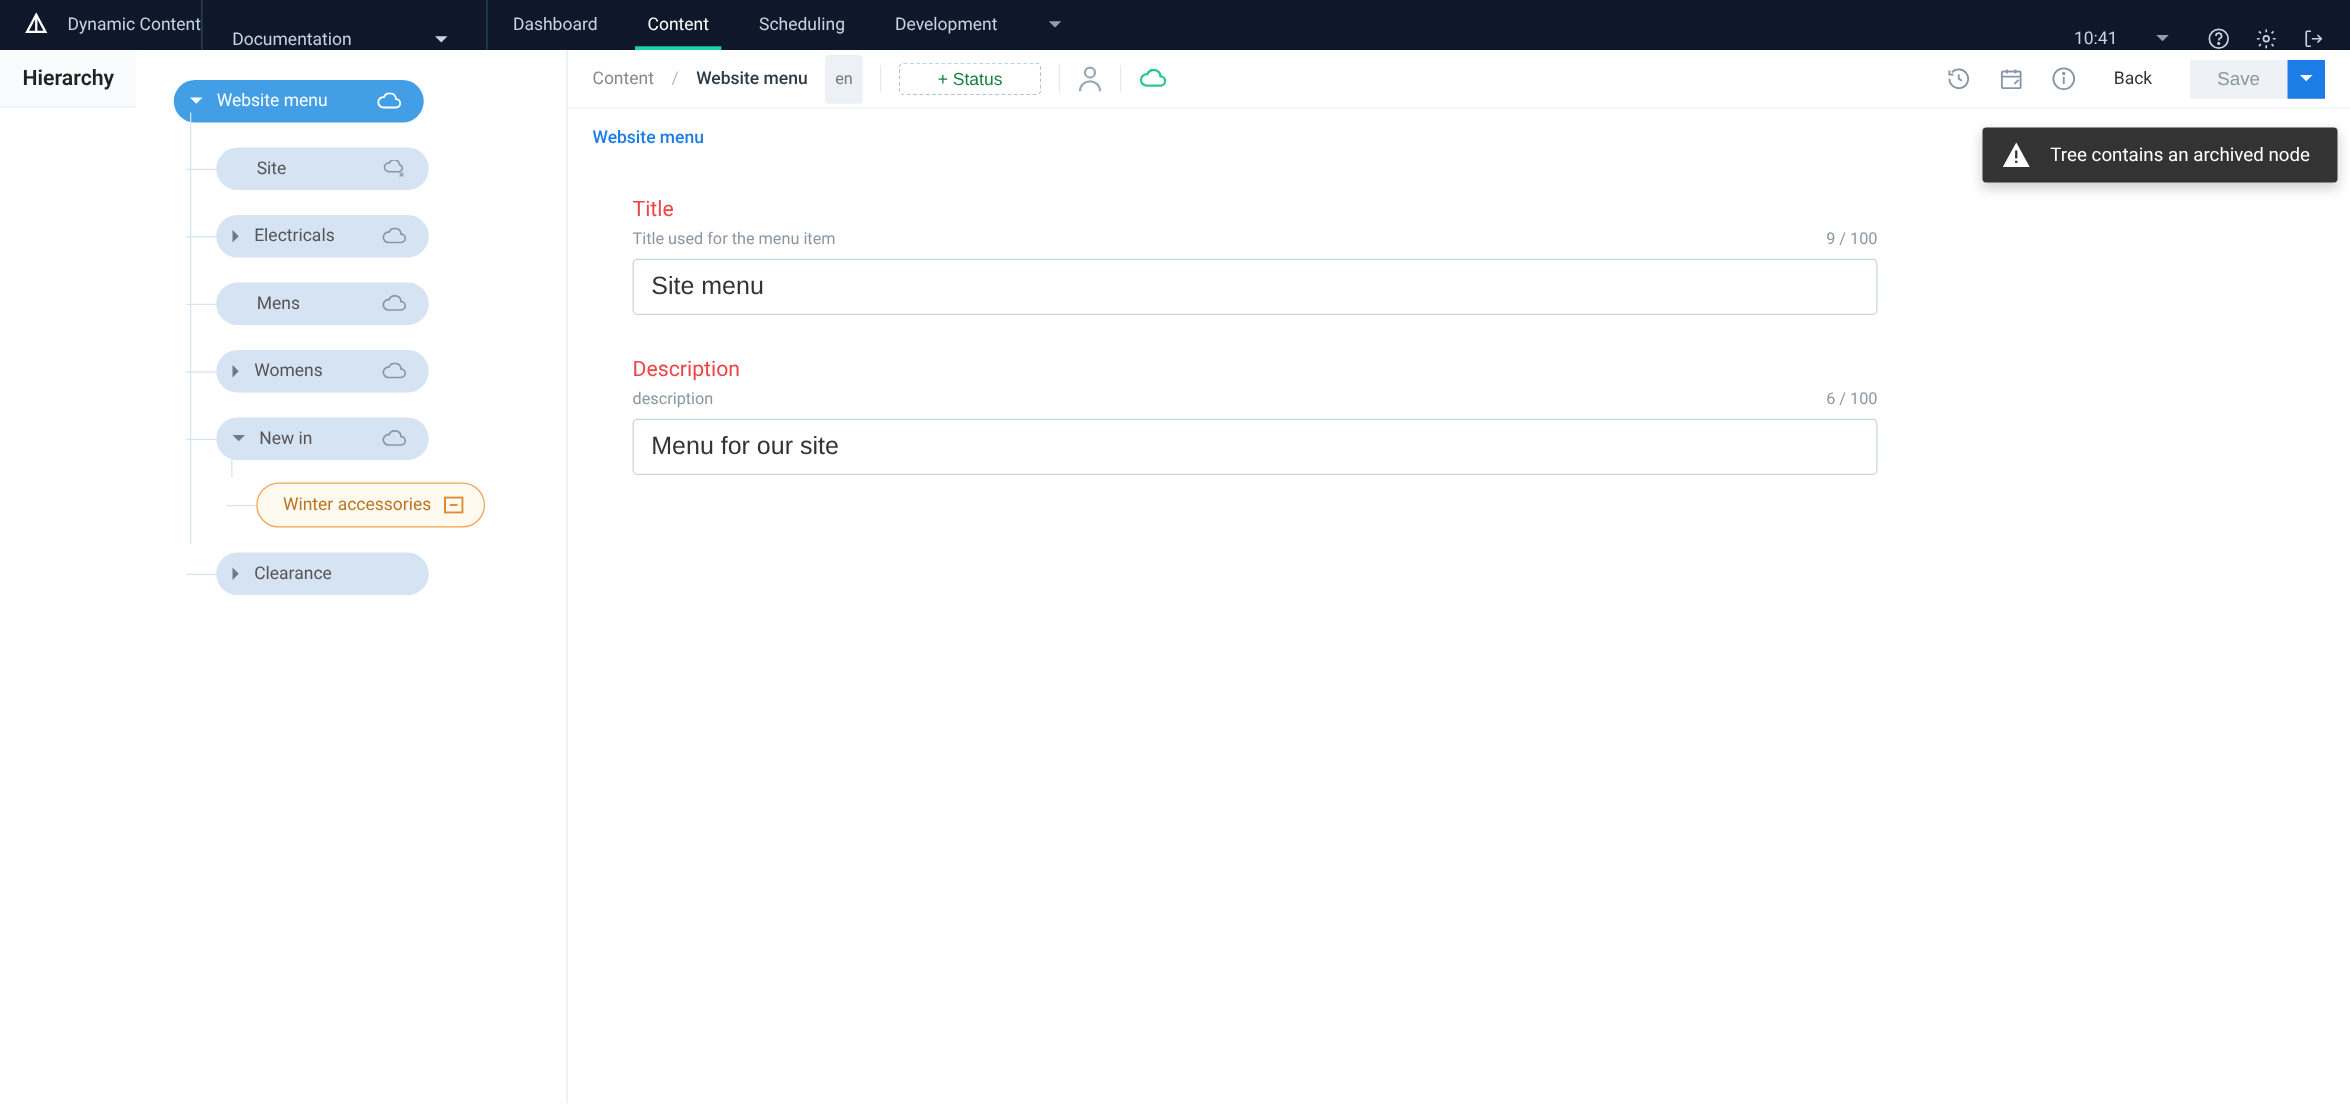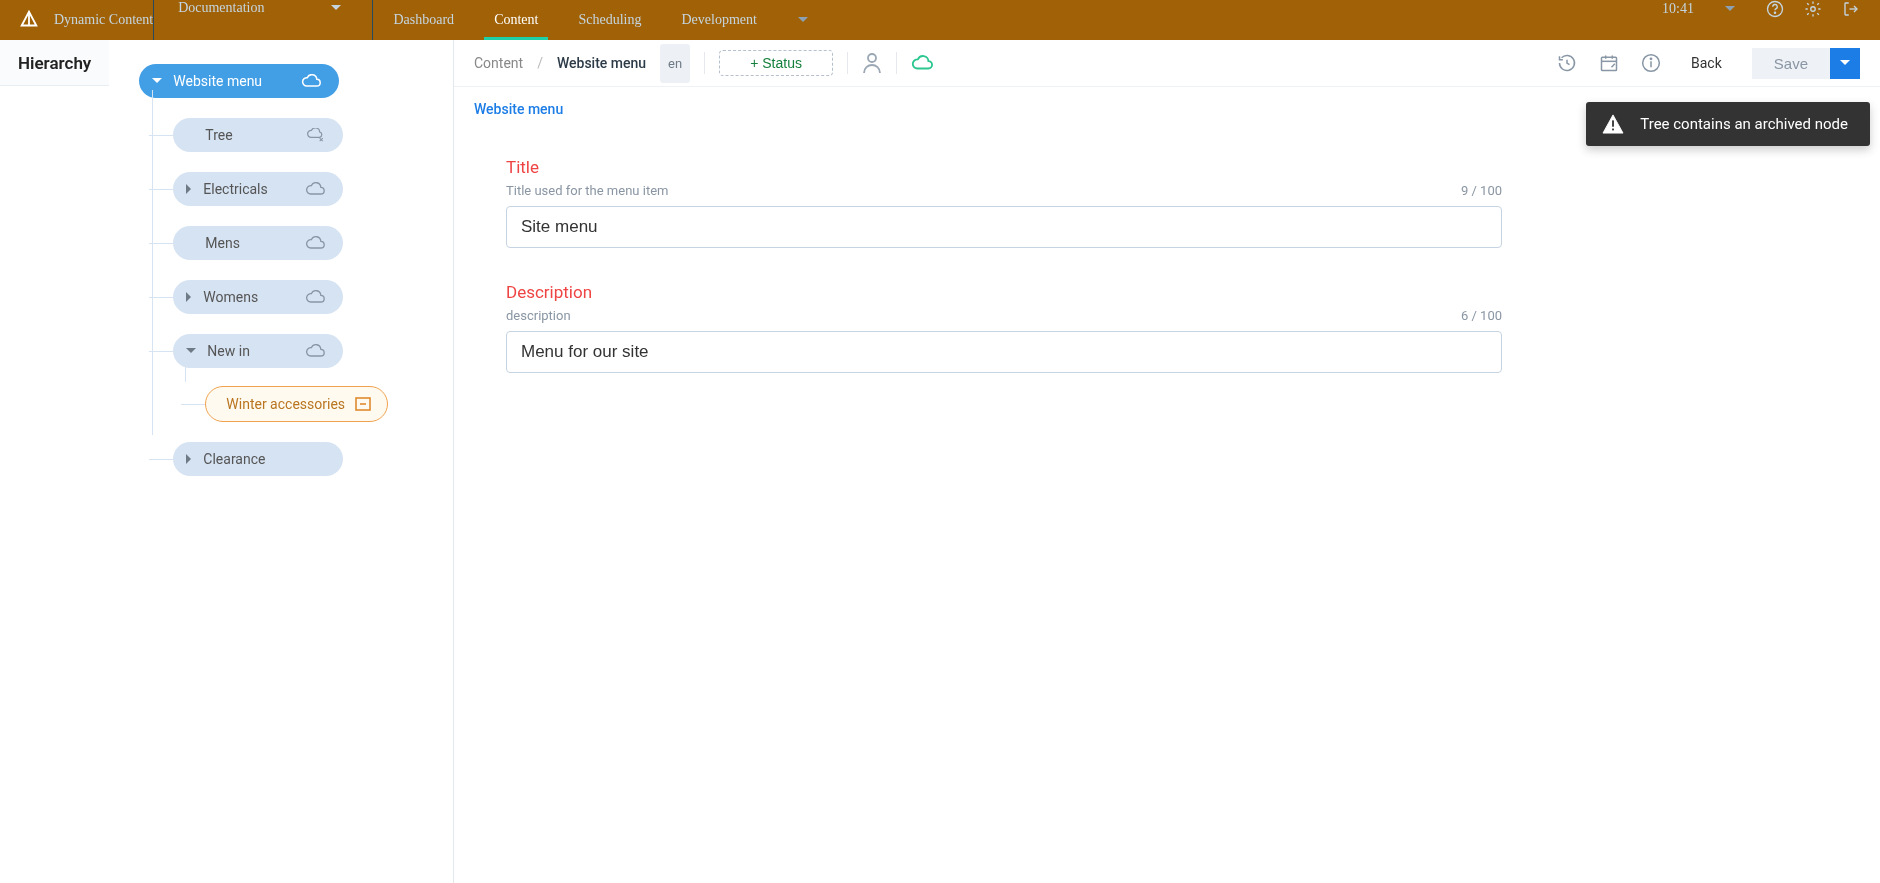--- a/index.html
+++ b/index.html
@@ -1,20 +1,20 @@
 <!DOCTYPE html>
 <html><head>
 <meta charset="utf-8">
 <style>
   * { box-sizing: border-box; margin: 0; padding: 0; }
   html, body { height: 100%; font-family: -apple-system, BlinkMacSystemFont, "Segoe UI", Roboto, sans-serif; }
   body { display: flex; flex-direction: column; overflow: hidden; color: #333; }
 
   
-  .topnav { height: 40px; background: #a16207; color: #c5d5e0; display: flex; align-items: flex-start; font-size: 14px; font-family: Liberation Serif, serif; }
+  .topnav { height: 40px; background: #0f172a; color: #c5d5e0; display: flex; align-items: flex-end; font-size: 14px; }
   .topnav-left { display: flex; align-items: center; height: 100%; }
   .topnav-logo { width: 22px; height: 22px; margin: 0 14px 0 18px; }
   .topnav-divider { width: 1px; height: 100%; background: #274a60; }
   .topnav-section-select { display: flex; align-items: center; padding: 0 30px 0 24px; gap: 66px; cursor: pointer; }
   .topnav-tabs { display: flex; height: 100%; }
   .topnav-tab { display: flex; align-items: center; padding: 0 20px; cursor: pointer; position: relative; white-space: nowrap; }
   .topnav-tab.active { color: #fff; }
   .topnav-tab.active::after { content: ""; position: absolute; left: 10px; right: 10px; bottom: 0; height: 3px; background: #1fd1a8; }
   .topnav-tab.has-caret { gap: 40px; }
   .topnav-right { margin-left: auto; display: flex; align-items: center; gap: 20px; padding-right: 20px; }
@@ -65,21 +65,21 @@
   .save-caret { background: #1c7de6; color: #fff; border: none; width: 30px; display: flex; align-items: center; justify-content: center; cursor: pointer; }
   .person-icon { color: #9aa7b4; }
   .cloud-green { color: #2bc78f; }
 
   .content-body { padding: 12px 20px 20px 20px; overflow: auto; position: relative; }
   .section-link { color: #1c7de6; font-size: 14px; font-weight: 500; margin-bottom: 40px; cursor: pointer; display: inline-block; }
   .form-wrapper { padding: 0 32px; max-width: 1060px; }
   .field-group { margin-bottom: 34px; }
   .field-title { font-size: 17px; font-weight: 400; color: #ef4444; margin-bottom: 6px; }
   .field-sub-row { display: flex; justify-content: space-between; font-size: 13px; color: #8a96a3; margin-bottom: 8px; }
-  .field-input { width: 100%; border: 1px solid #c6d4e1; border-radius: 4px; padding: 10px 14px; font-size: 17px; color: #333; outline: none; }
+  .field-input { width: 100%; border: 1px solid #c6d4e1; border-radius: 4px; padding: 10px 14px; font-size: 20px; color: #333; outline: none; }
 
   .toast { position: absolute; top: 15px; right: 10px; background: #333; color: #fff; border-radius: 3px; padding: 12px 22px 12px 16px; display: flex; align-items: center; gap: 16px; font-size: 15px; box-shadow: 0 4px 10px rgba(0,0,0,0.2); }
   .warn-triangle { width: 22px; height: 20px; }
 </style>
 </head>
 <body>
 
 <div class="topnav">
   <div class="topnav-left">
     <svg class="topnav-logo" viewBox="0 0 24 24" fill="none" stroke="#fff" stroke-width="2">
@@ -153,21 +153,21 @@
         <svg class="cloud-icon" viewBox="0 0 24 16" fill="none" stroke="#fff" stroke-width="1.8">
             <path d="M7 14 a5 5 0 1 1 .5-9.97 A6 6 0 0 1 19 6 a4 4 0 0 1 0 8 Z"></path>
           </svg>
       </div>
 
       
       <div class="child-row">
         <div class="connector-h"></div>
         <div class="pill child">
           <span class="chev-space"></span>
-          <span class="label">Tree</span>
+          <span class="label">Site</span>
           <svg class="cloud-icon" viewBox="0 0 24 18" fill="none" stroke="#8896a5" stroke-width="1.6">
               <path d="M7 12 a4.5 4.5 0 1 1 .5-8.97 A5.5 5.5 0 0 1 18 5 a3.6 3.6 0 0 1 0 7 Z"></path>
               <path d="M18 13 l4 4 M22 13 l-4 4" stroke-width="1.3"></path>
             </svg>
         </div>
       </div>
       
       <div class="child-row">
         <div class="connector-h"></div>
         <div class="pill child">

